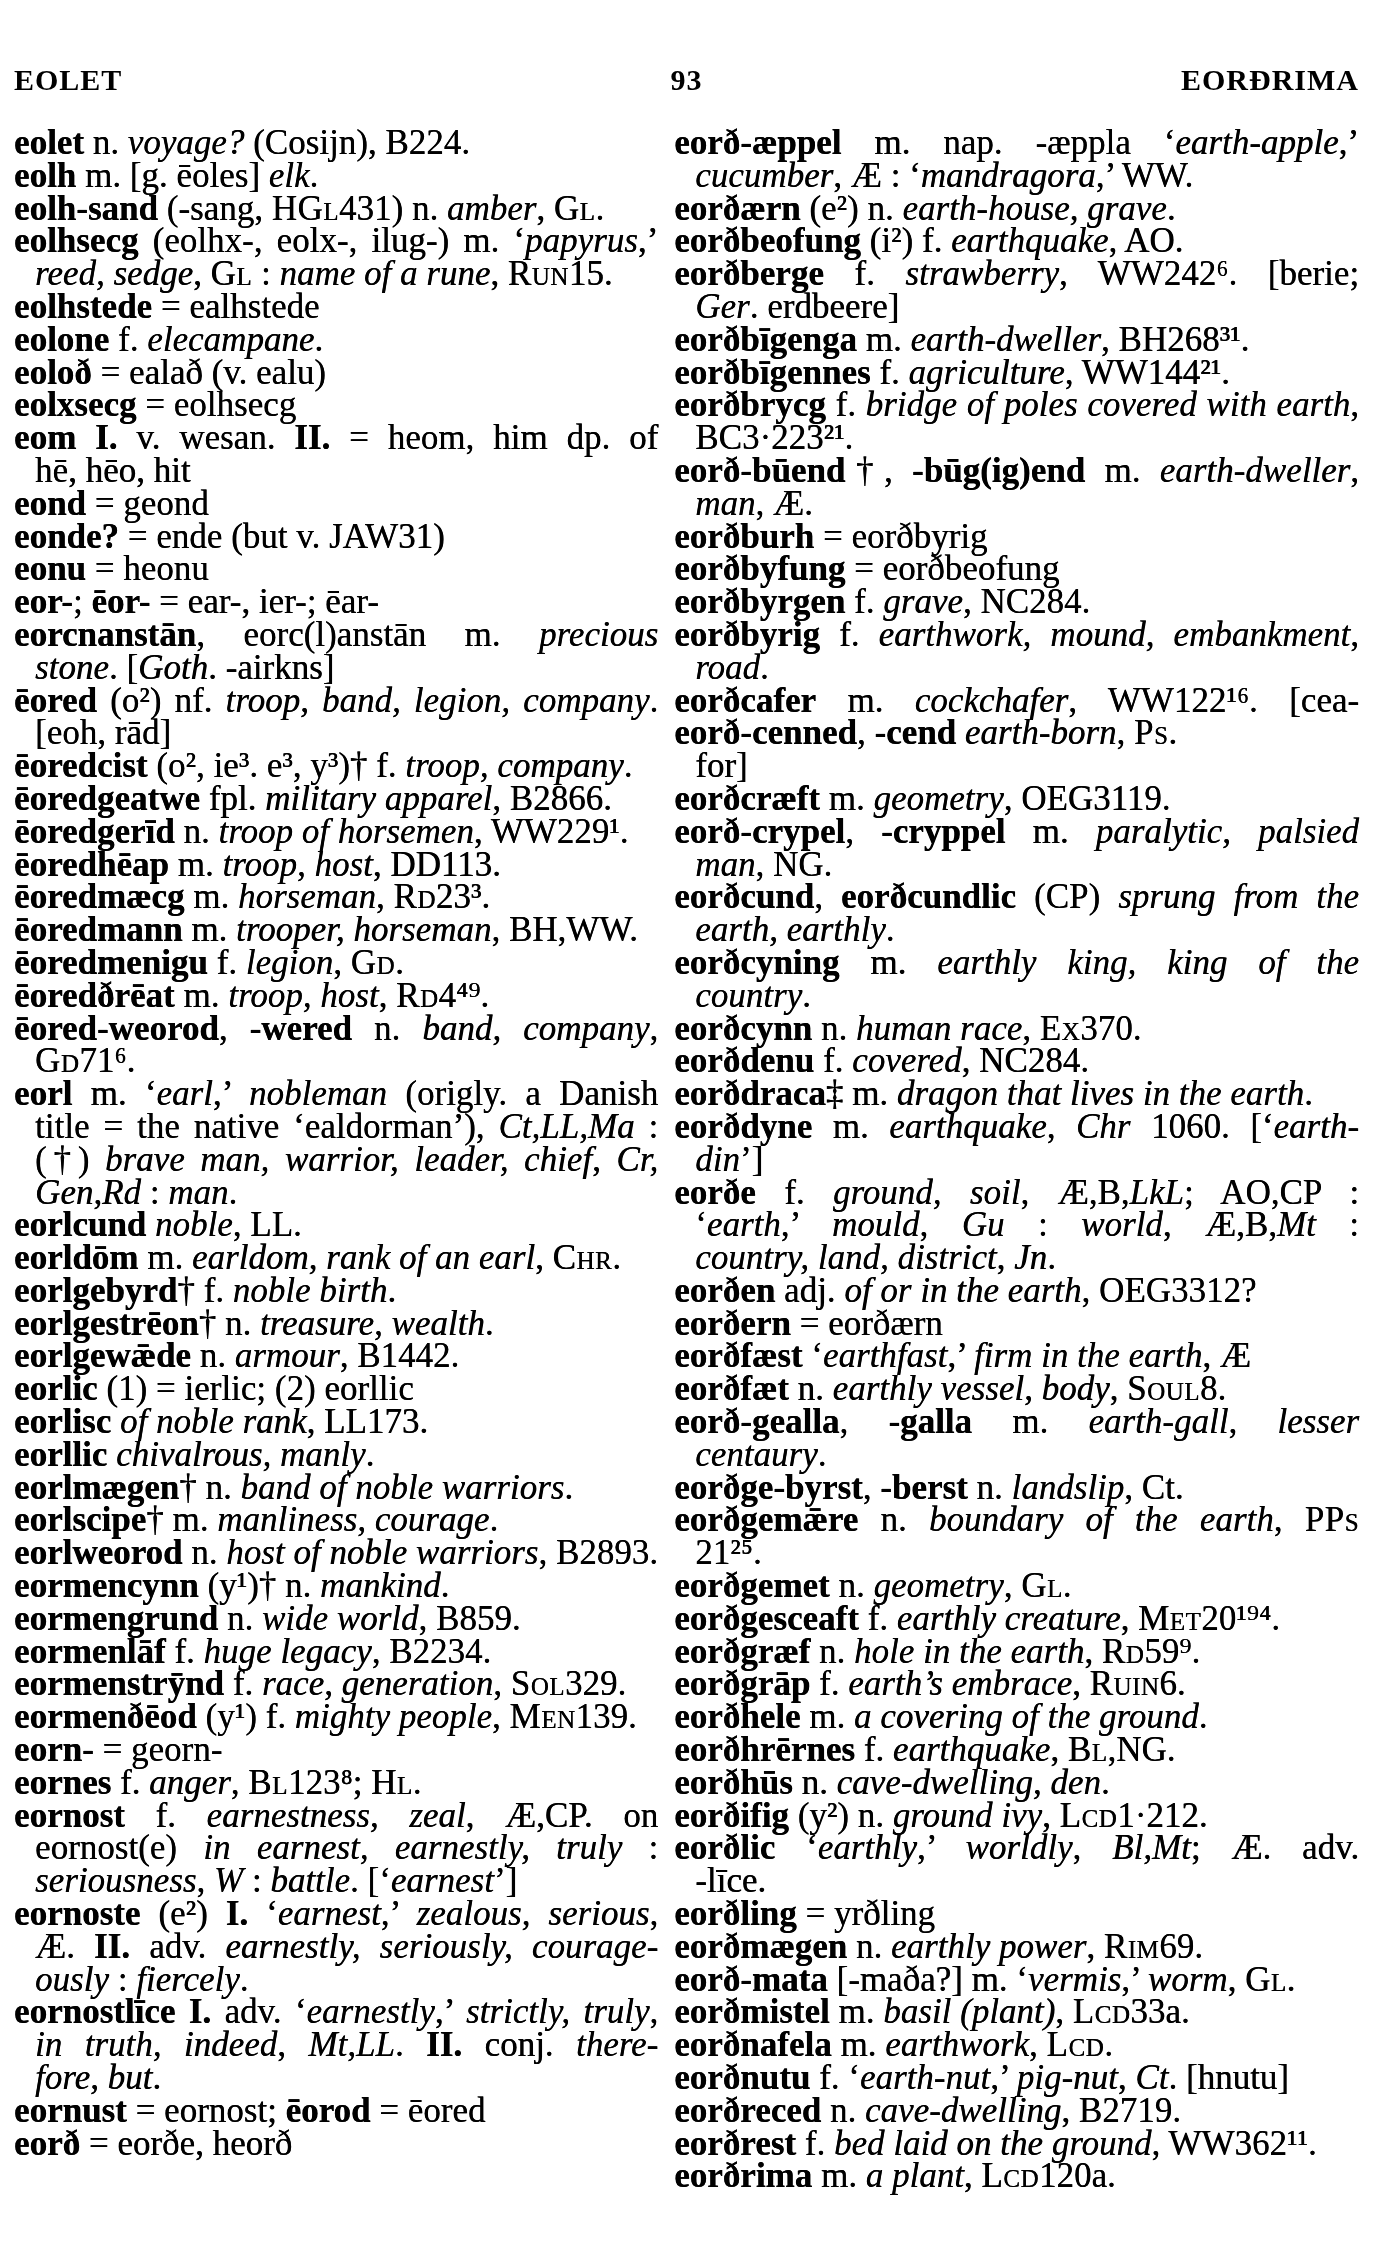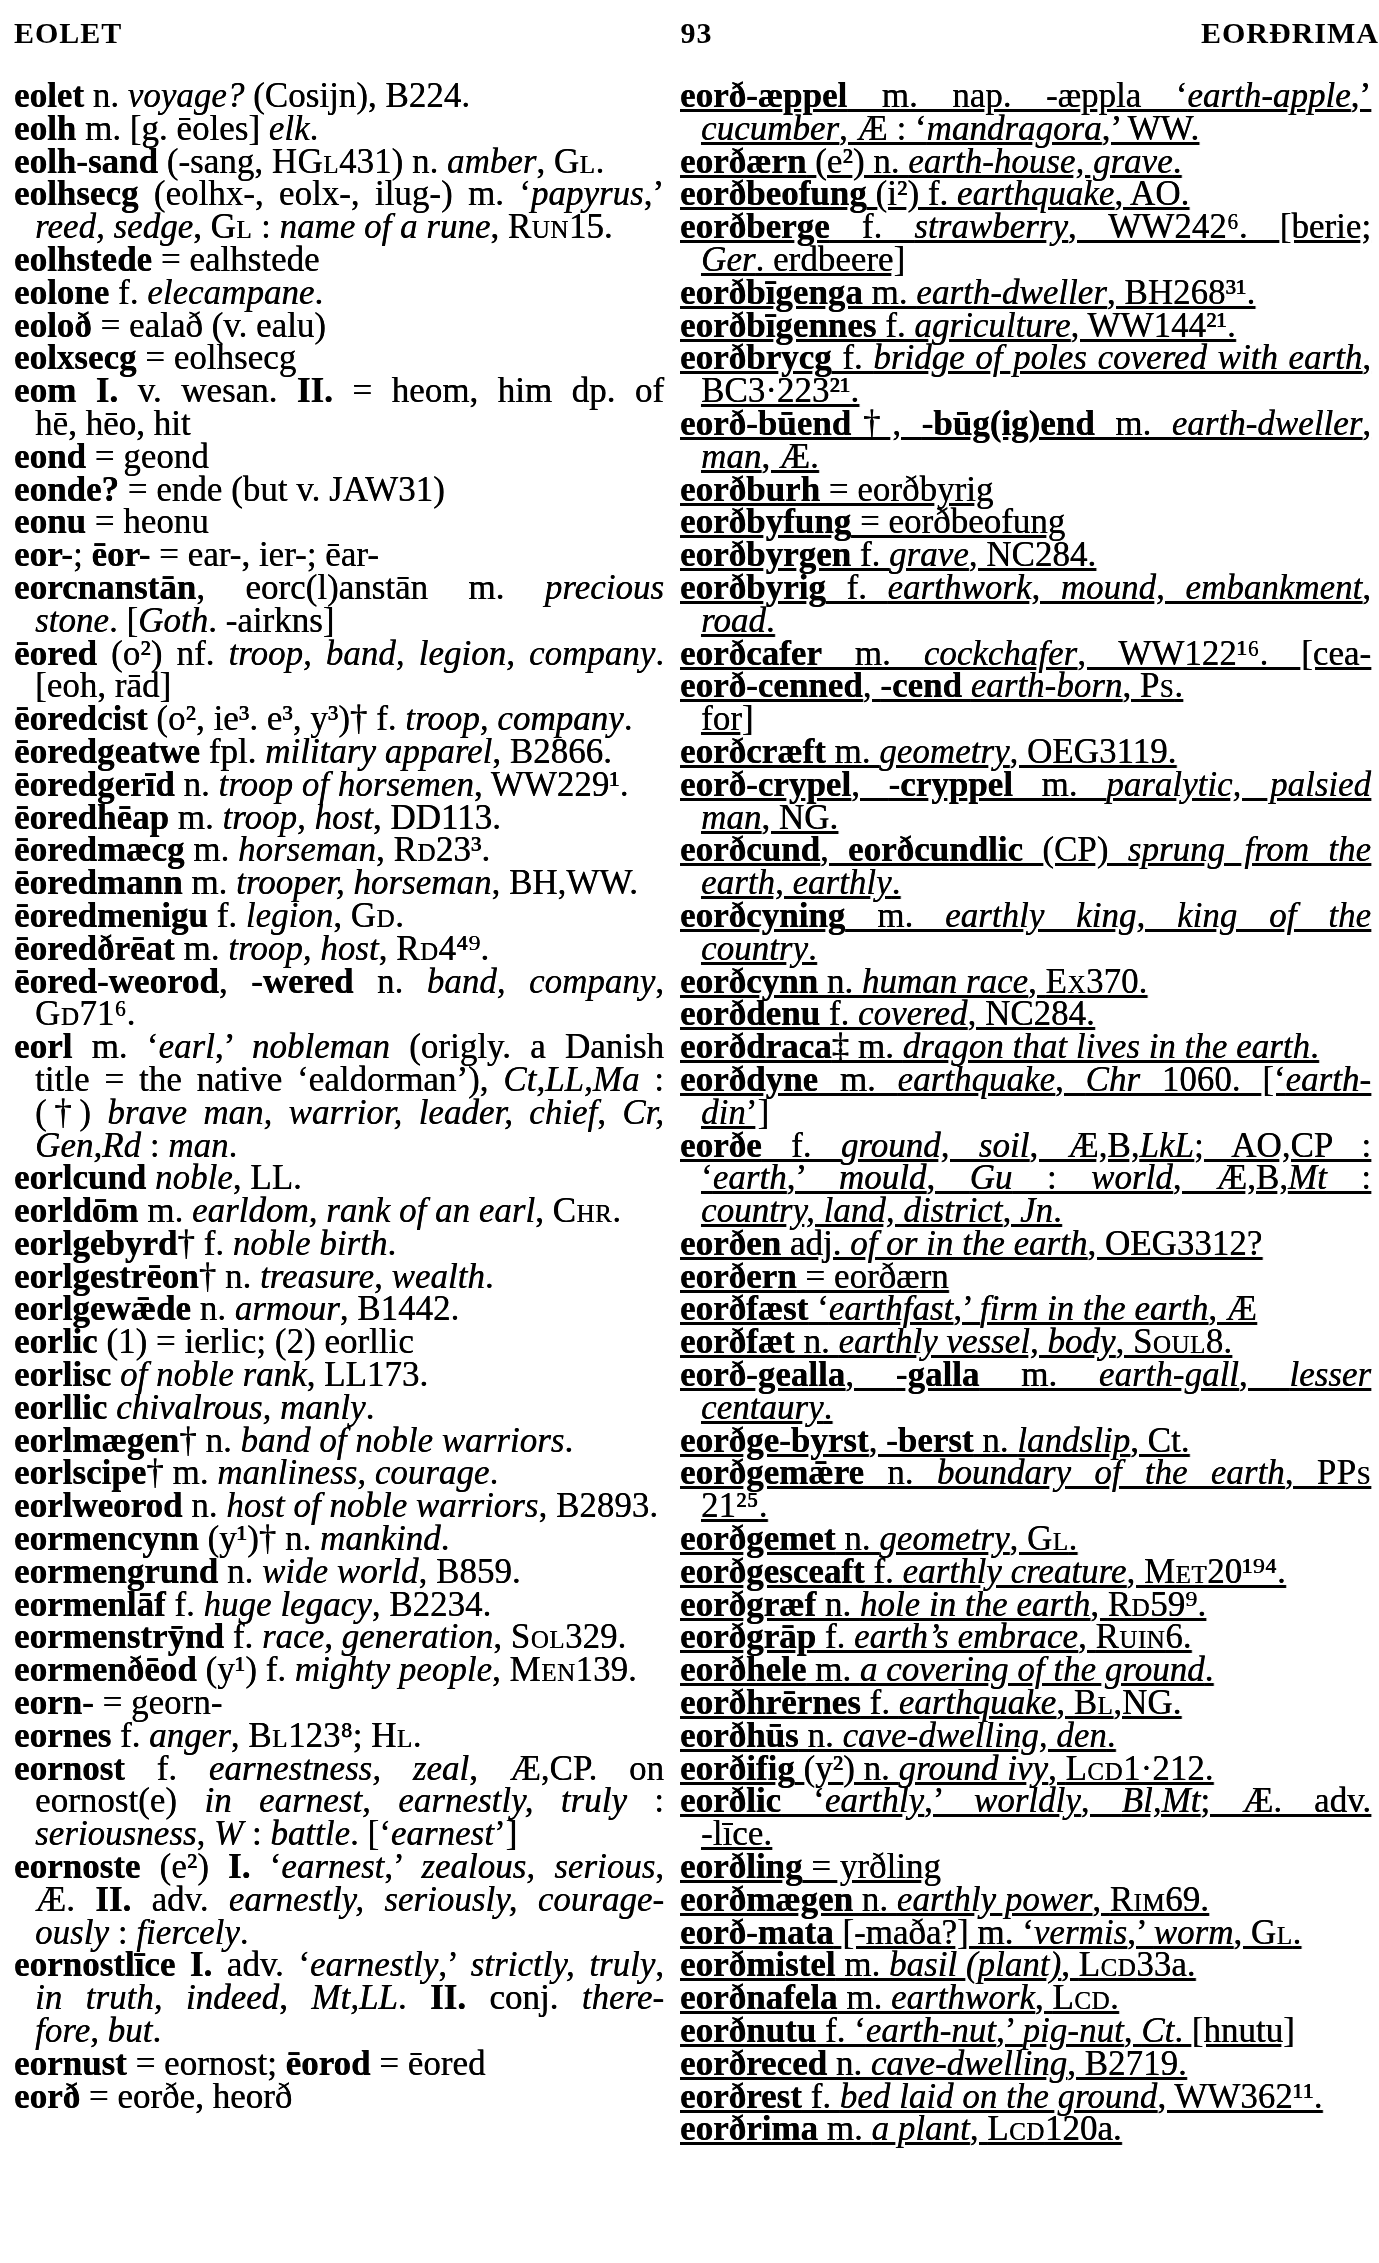--- a/index.html
+++ b/index.html
@@ -1,29 +1,29 @@
 <!DOCTYPE html>
 <html><head>
 <meta charset="utf-8">
 <style>
   html,body{margin:0;padding:0;}
   body{
     width:1379px;height:2263px;overflow:hidden;background:#ffffff;color:#000;
     font-family:"Liberation Serif","DejaVu Serif",serif;
   }
-  .page{padding:14px 0 0 14px;}
+  .page{padding:14px 20px 0 14px;margin-top:47px;}
   .header{position:relative;height:38px;font-weight:bold;font-size:30px;letter-spacing:1px;}
   .hw{position:absolute;top:0;line-height:38px;white-space:nowrap;}
   .hw.l{left:0;}
   .hw.c{left:50%;transform:translateX(-50%);}
   .hw.r{right:0;}
   .columns{display:flex;margin-top:28px;}
   .col{font-size:35px;line-height:32.8px;text-shadow:0.35px 0 0 #000;}
   .colL{width:650px;margin-right:16px;}
-  .colR{width:691px;text-decoration:underline;}
+  .colR{width:691px;}
   .line{min-height:32.8px;}
   .line.j{text-align:justify;text-align-last:justify;}
   .line.ind{padding-left:21px;}
   .b{font-weight:bold;}
   .i{font-style:italic;}
   .s{font-variant:small-caps;font-variant-caps:small-caps;letter-spacing:0.5px;}
 </style>
 </head>
 <body>
 

